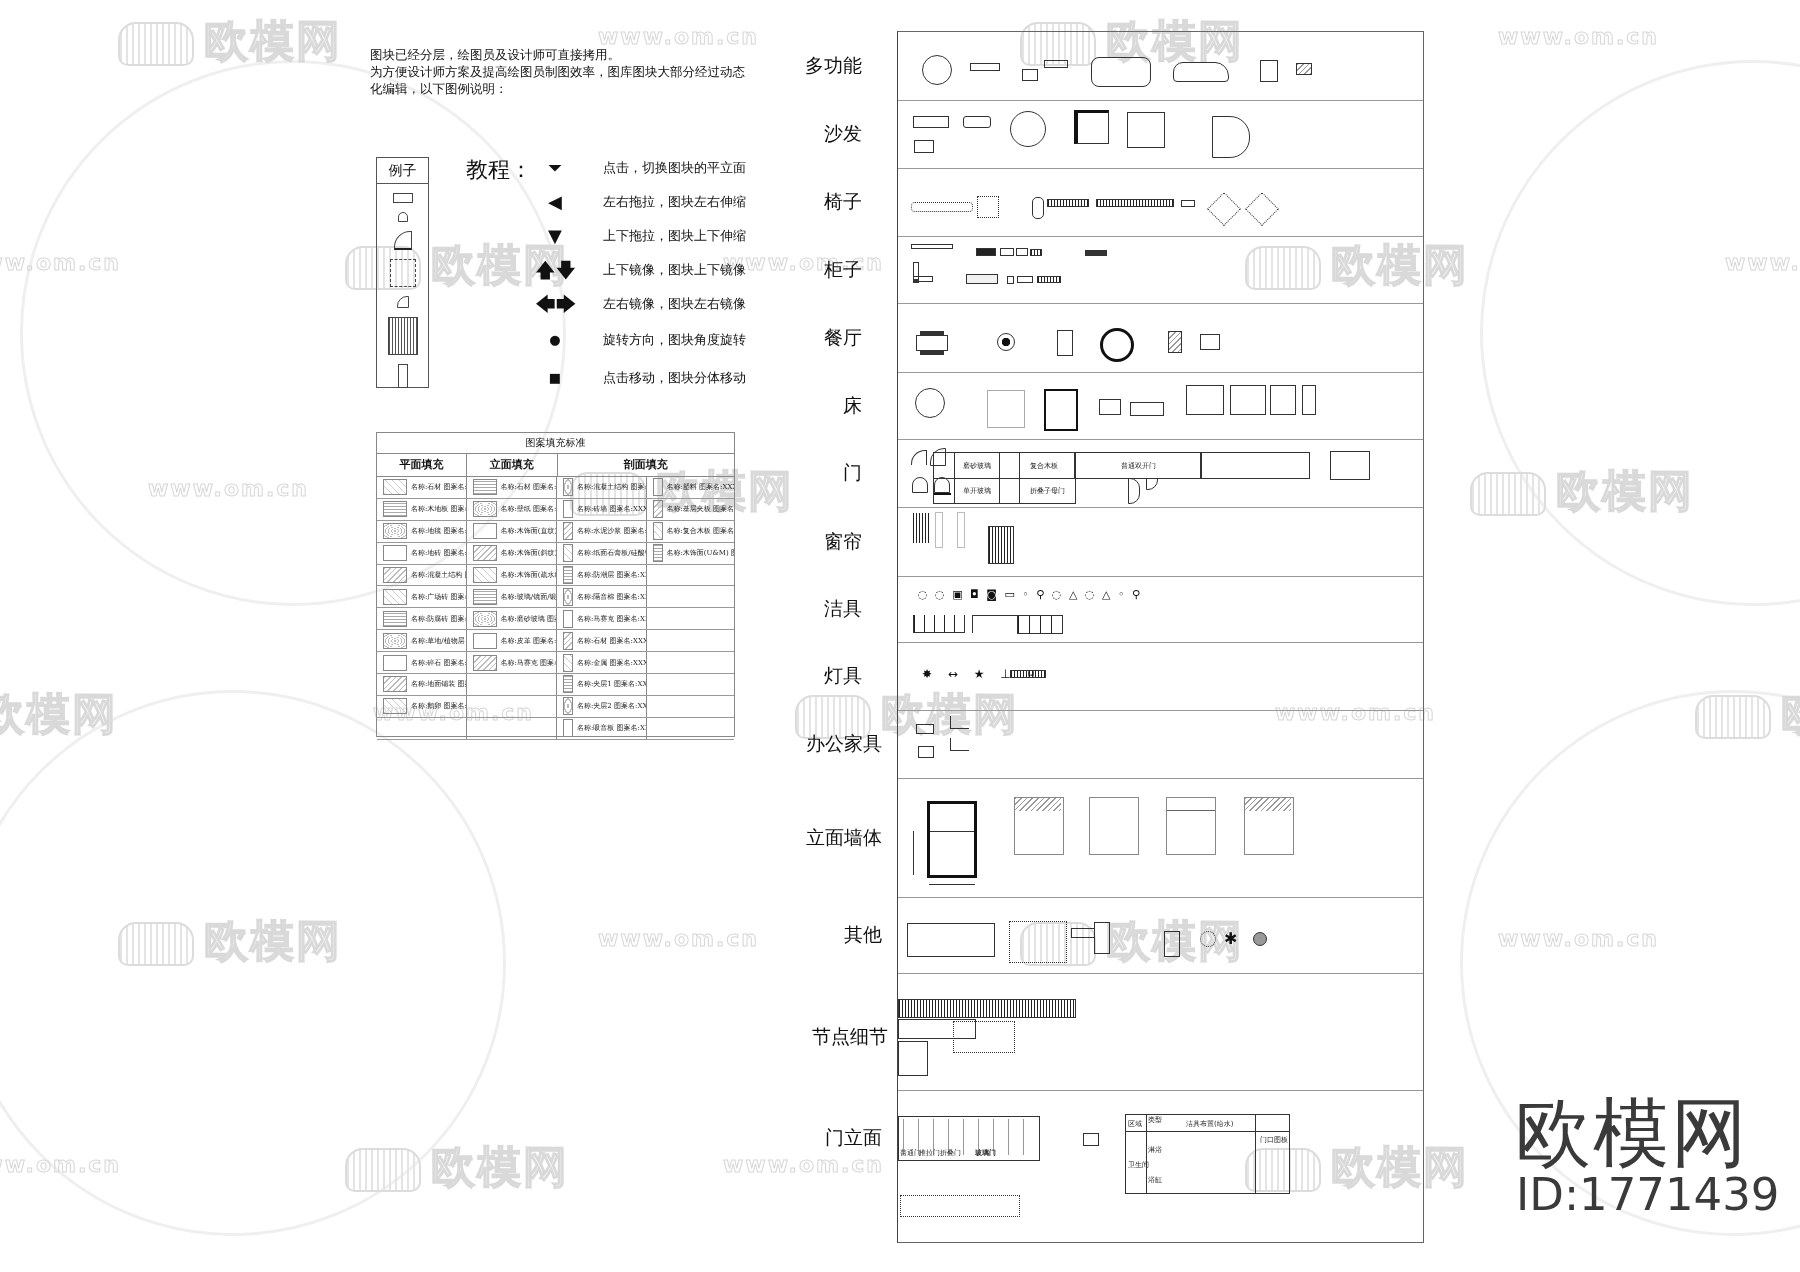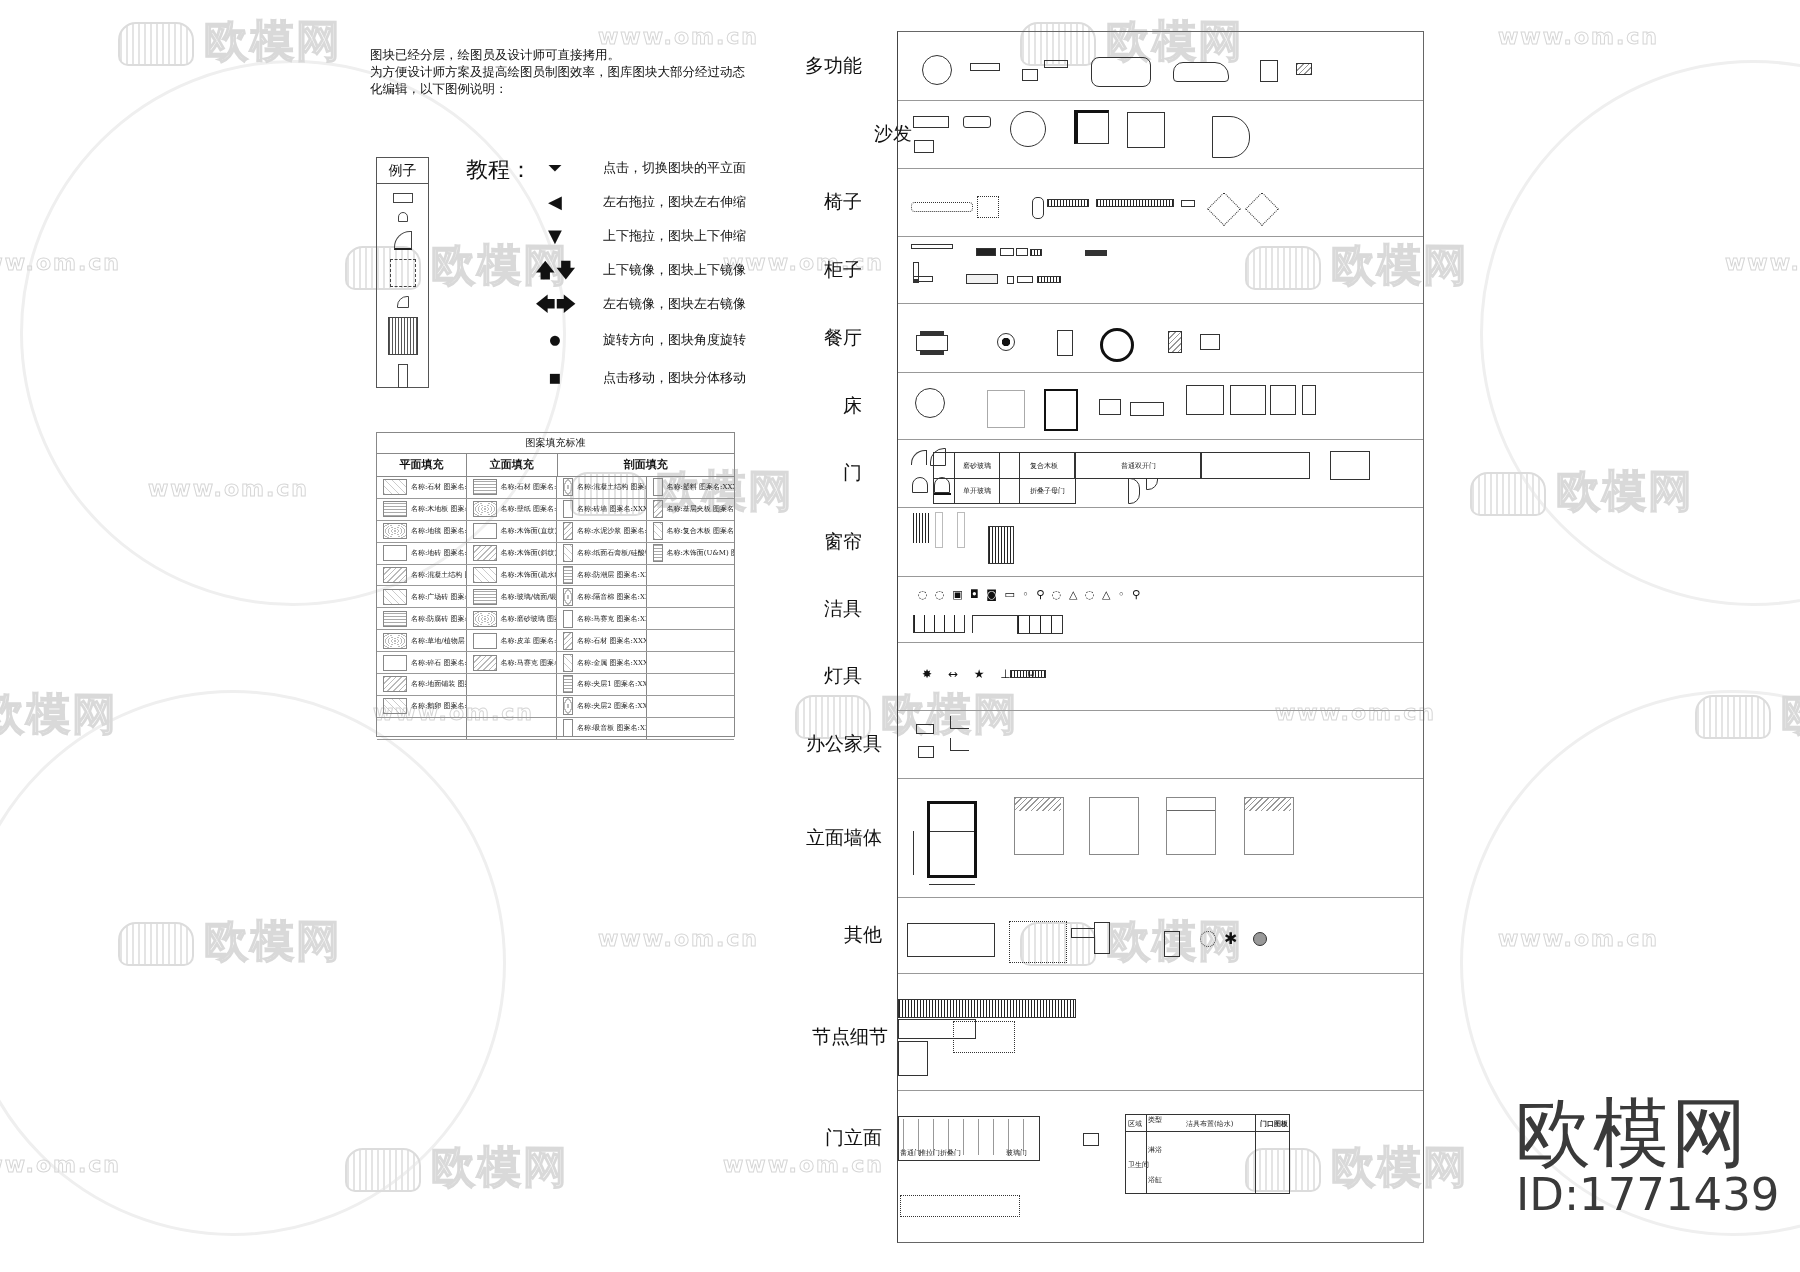--- a/index.html
+++ b/index.html
@@ -326,21 +326,21 @@
           <span class="ft-swatch" style="width: 8px; height: 16px; background: linear-gradient(90deg, transparent 49%, rgb(102, 102, 102) 49%, rgb(102, 102, 102) 51%, transparent 51%), linear-gradient(0deg, transparent 49%, rgb(102, 102, 102) 49%, rgb(102, 102, 102) 51%, transparent 51%);"></span>
           <span class="ft-text">名称:吸音板 图案名:XXX</span>
         </div>
         <div class="ft-cell" style="width: 88px; border-right: none;"></div>
       </div>
     </div>
 </div>
 
 <div id="cat-labels">
     <div class="cat-label" style="top: 53px; right: 938px;">多功能</div>
-    <div class="cat-label" style="top: 121px; right: 888px;">沙发</div>
+    <div class="cat-label" style="top: 121px; right: 938px;">沙发</div>
     <div class="cat-label" style="top: 189px; right: 938px;">椅子</div>
     <div class="cat-label" style="top: 256.5px; right: 938px;">柜子</div>
     <div class="cat-label" style="top: 324.5px; right: 938px;">餐厅</div>
     <div class="cat-label" style="top: 392.5px; right: 938px;">床</div>
     <div class="cat-label" style="top: 460px; right: 938px;">门</div>
     <div class="cat-label" style="top: 528.5px; right: 938px;">窗帘</div>
     <div class="cat-label" style="top: 596px; right: 938px;">洁具</div>
     <div class="cat-label" style="top: 663px; right: 938px;">灯具</div>
     <div class="cat-label" style="top: 731px; right: 918px;">办公家具</div>
     <div class="cat-label" style="top: 824.5px; right: 918px;">立面墙体</div>
@@ -496,32 +496,32 @@
   <div class="glyph" style="left:898px;top:1019px;width:76px;height:18px;"></div>
   <div class="glyph" style="left:953px;top:1021px;width:60px;height:30px;border-style:dotted;"></div>
   <div class="glyph" style="left:898px;top:1041px;width:28px;height:33px;"></div>
 
   <div class="glyph" style="left:898px;top:1116px;width:140px;height:43px;">
     <div class="abs" style="left:2px;top:2px;width:135px;height:36px;background:repeating-linear-gradient(90deg,transparent 0 2px,#999 2px 3px,transparent 3px 15px);"></div>
   </div>
   <div class="mini-text" style="left:900px;top:1148px;">普通门</div>
   <div class="mini-text" style="left:919px;top:1148px;">推拉门</div>
   <div class="mini-text" style="left:940px;top:1148px;">折叠门</div>
-  <div class="mini-text" style="left:1006px;top:1148px;">玻璃门</div>
+  <div class="mini-text" style="left:975px;top:1148px;font-weight:bold;">玻璃门</div>
   <div class="glyph" style="left:1083px;top:1133px;width:14px;height:11px;"></div>
   <div class="glyph" style="left:900px;top:1195px;width:118px;height:20px;border-style:dotted;"></div>
 
   <div class="glyph" style="left:1125px;top:1114px;width:163px;height:78px;">
     <div class="abs" style="left:0;top:16px;width:163px;height:1px;background:#333;"></div>
     <div class="abs" style="left:20px;top:0;width:1px;height:78px;background:#333;"></div>
     <div class="abs" style="left:129px;top:0;width:1px;height:78px;background:#333;"></div>
     <div class="mini-text" style="left:2px;top:4px;">区域</div>
     <div class="mini-text" style="left:22px;top:0px;">类型</div>
     <div class="mini-text" style="left:60px;top:4px;">洁具布置(给水)</div>
-    <div class="mini-text" style="left:134px;top:4px;font-weight:bold;">门口图板</div>
+    <div class="mini-text" style="left:134px;top:20px;">门口图板</div>
     <div class="mini-text" style="left:2px;top:45px;">卫生间</div>
     <div class="mini-text" style="left:22px;top:30px;">淋浴</div>
     <div class="mini-text" style="left:22px;top:60px;">浴缸</div>
   </div>
 </div>
 
 <div class="brand-big" style="left:1515px;top:1083px;">欧模网</div>
 <div class="brand-id" style="left:1516px;top:1168px;">ID:1771439</div>
 
 </body></html>

